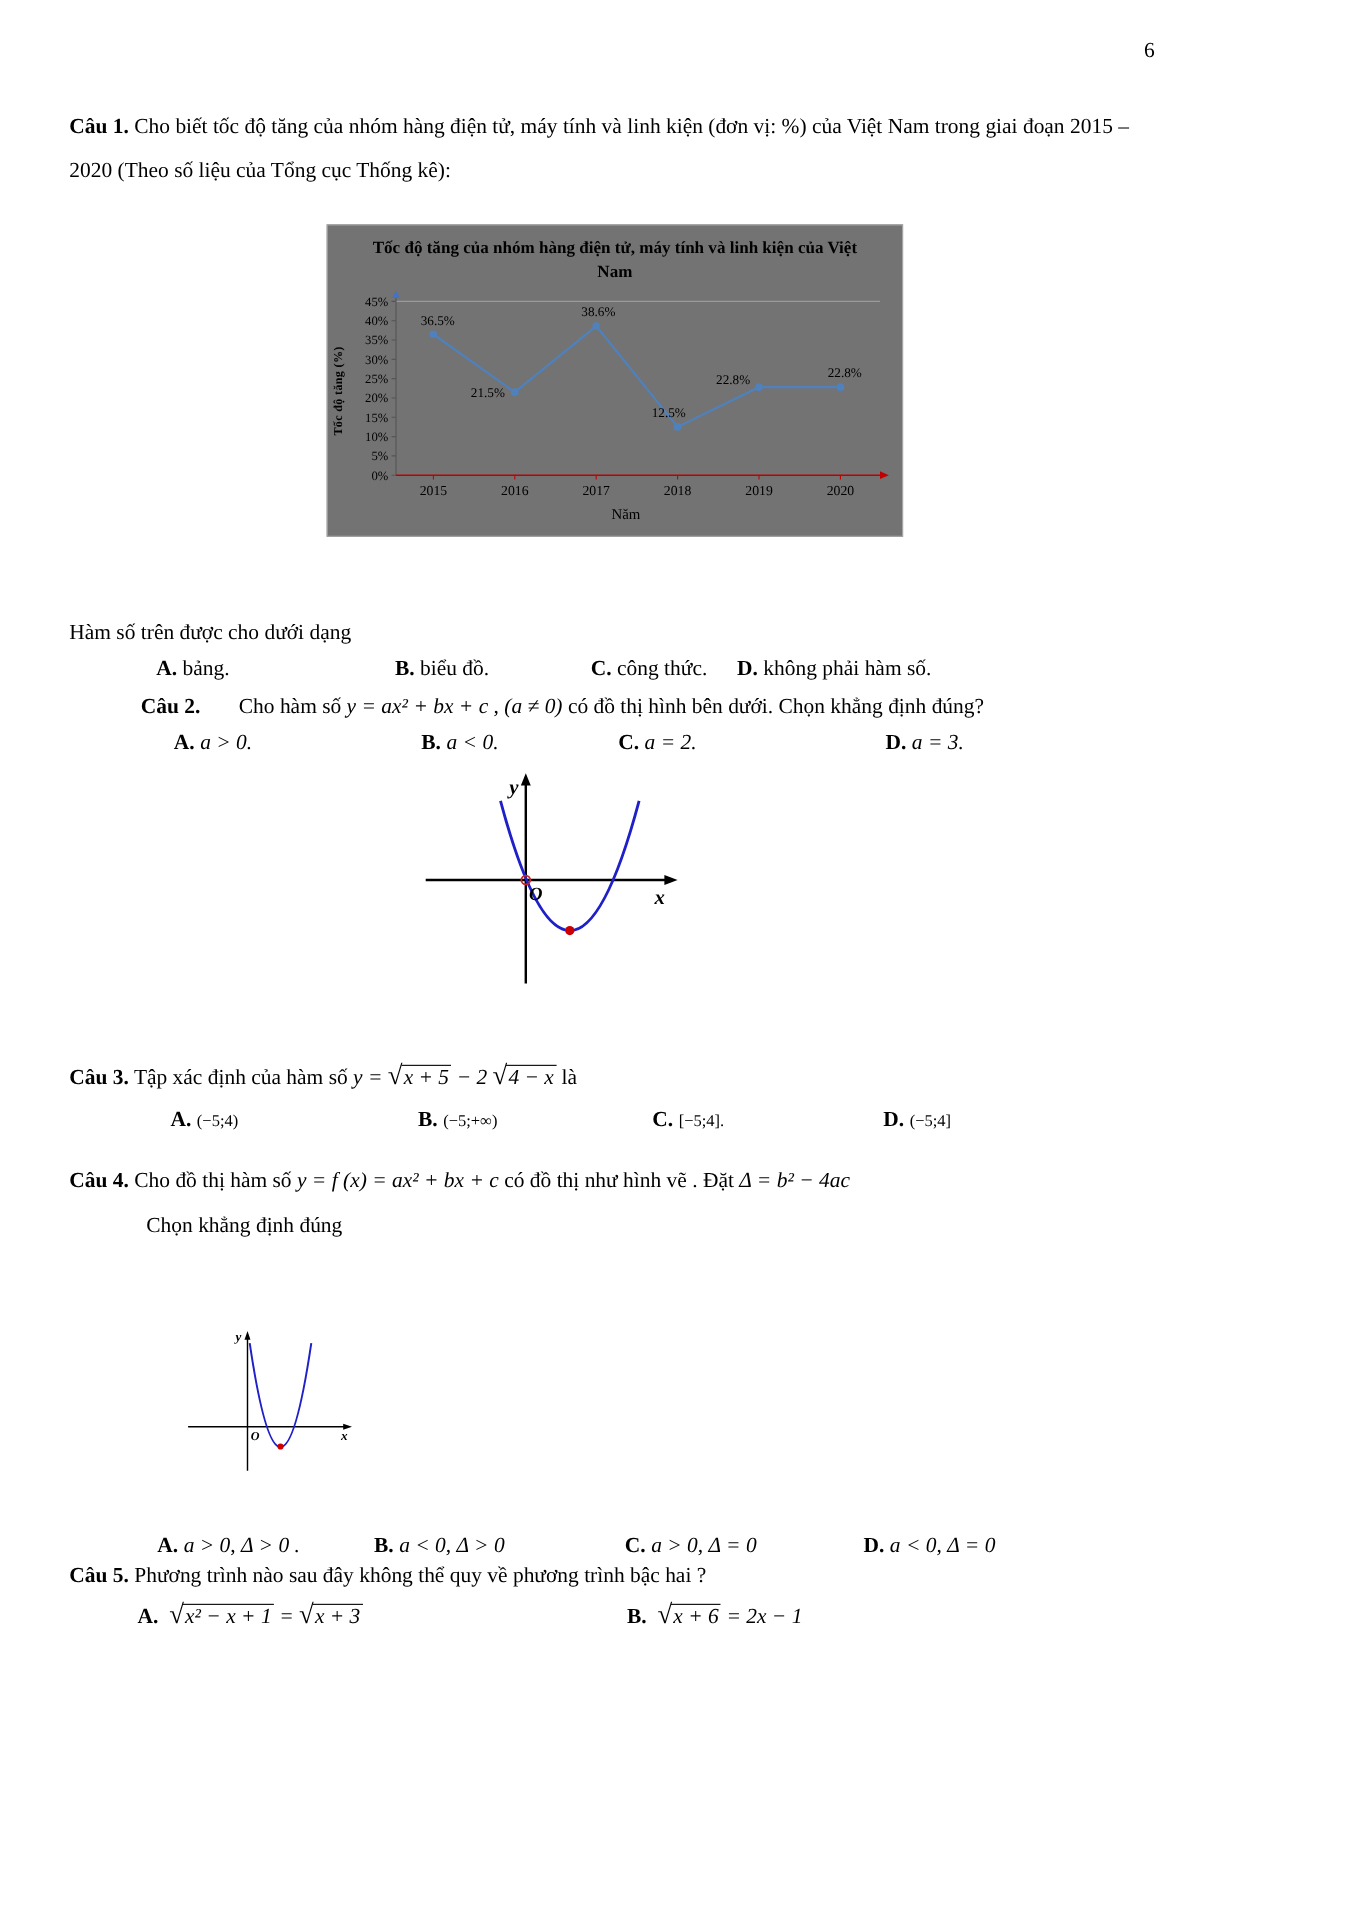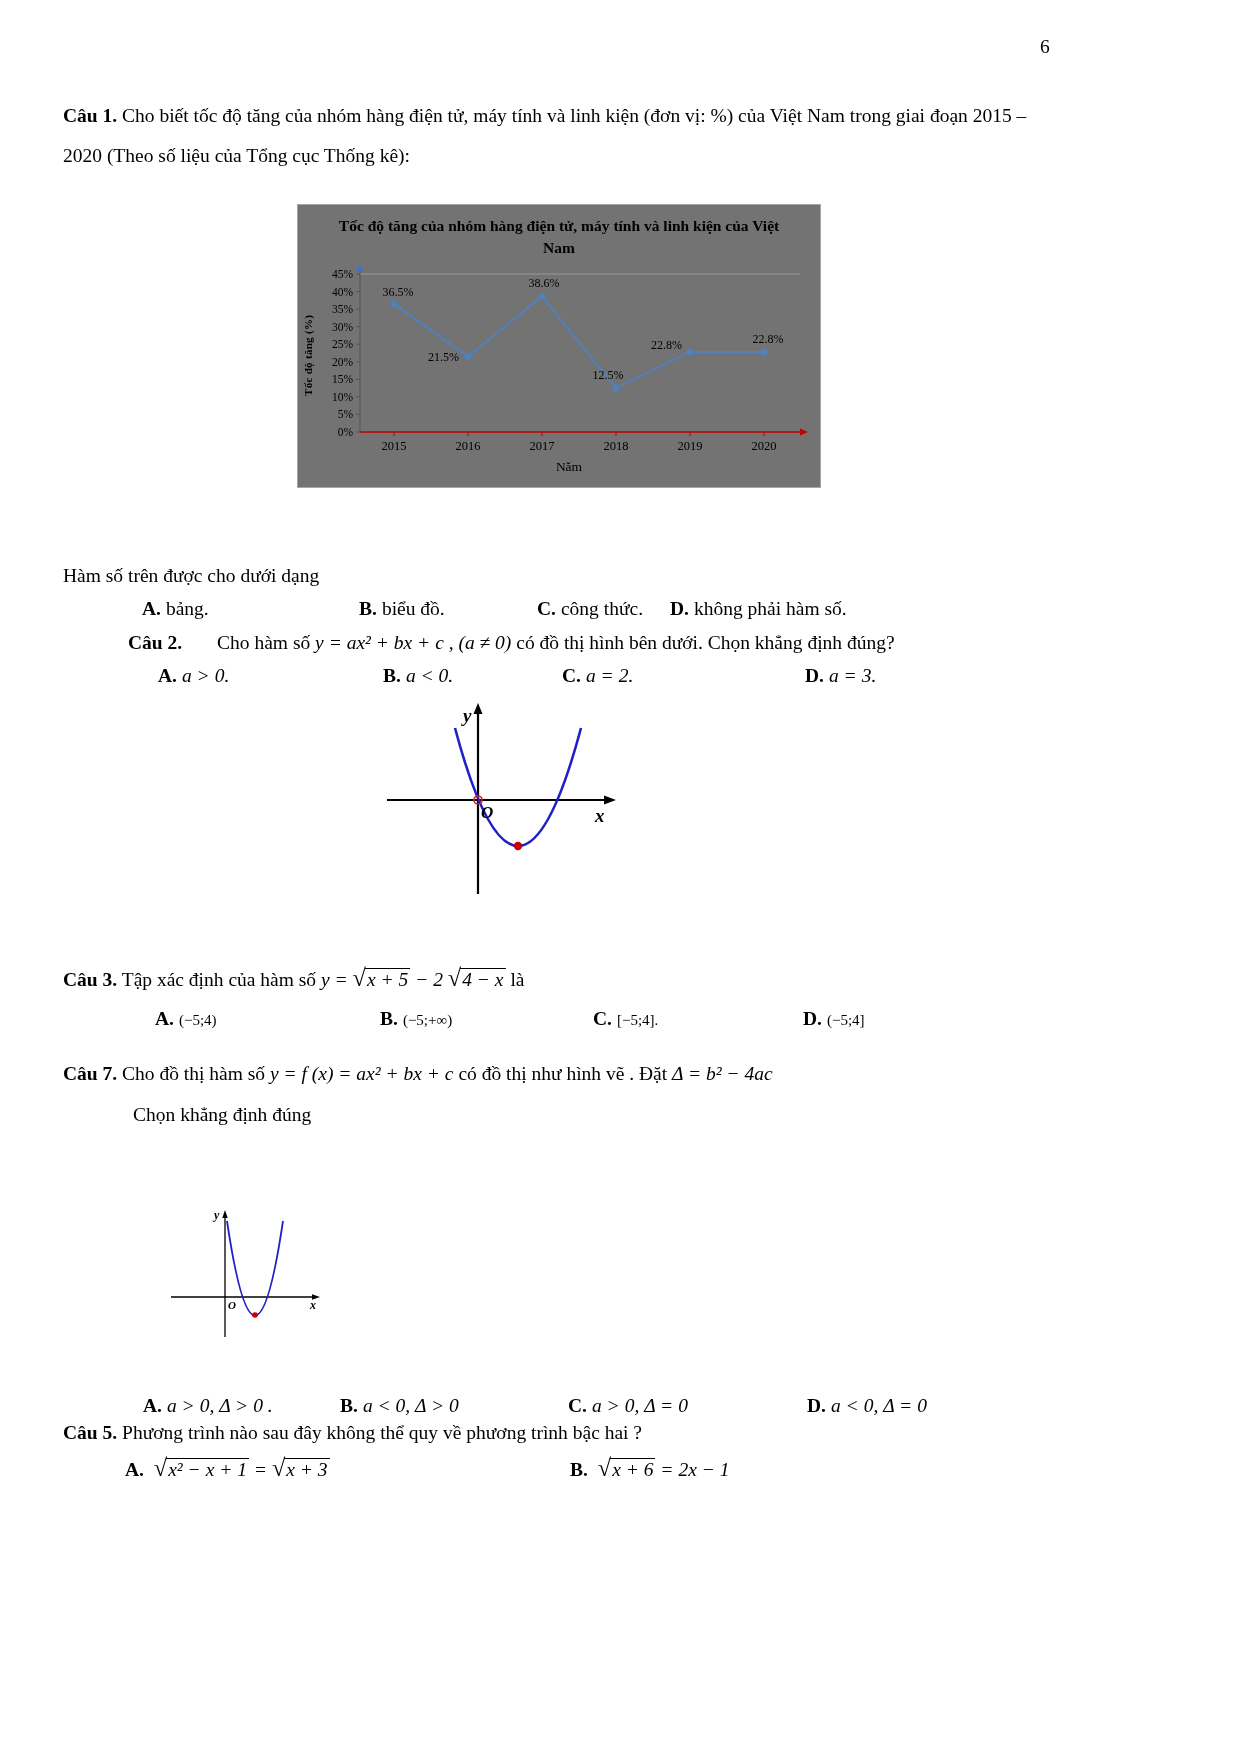--- a/index.html
+++ b/index.html
@@ -156,21 +156,21 @@
   </div>
 
   <div class="abs opt-row" style="top:1008px;">
     <span style="left:155px;"><span class="opt-label">A.</span><span class="bigval">(−5;4)</span></span>
     <span style="left:380px;"><span class="opt-label">B.</span><span class="bigval">(−5;+∞)</span></span>
     <span style="left:593px;"><span class="opt-label">C.</span><span class="bigval">[−5;4].</span></span>
     <span style="left:803px;"><span class="opt-label">D.</span><span class="bigval">(−5;4]</span></span>
   </div>
 
   <div class="abs qline" style="left:63px; top:1063px;">
-    <span class="bold">Câu 7.</span>
+    <span class="bold">Câu 4.</span>
     <span>Cho đồ thị hàm số</span>
     <span class="math">y = f (x) = ax² + bx + c</span>
     <span>có đồ thị như hình vẽ . Đặt</span>
     <span class="math">Δ = b² − 4ac</span>
   </div>
   <div class="abs" style="left:133px; top:1104px;">Chọn khẳng định đúng</div>
 
   <svg class="abs" style="left:163px; top:1205px;" width="175" height="145" viewBox="0 0 175 145">
     <line x1="8" y1="92" x2="150" y2="92" stroke="#000" stroke-width="1.3"></line>
     <path d="M149,89.3 L157,92 L149,94.7 Z" fill="#000"></path>
@@ -180,21 +180,21 @@
     <circle cx="92" cy="110" r="2.8" fill="#CC0000"></circle>
     <text x="51" y="14" font-size="12" class="graph-label">y</text>
     <text x="147" y="104" font-size="12" class="graph-label">x</text>
     <text x="65" y="104" font-size="11" class="graph-label">O</text>
   </svg>
 
   <div class="abs opt-row" style="top:1383px;margin-top:12px;">
     <span style="left:143px;"><span class="opt-label">A.</span><span class="math">a &gt; 0, Δ &gt; 0 .</span></span>
     <span style="left:340px;"><span class="opt-label">B.</span><span class="math">a &lt; 0, Δ &gt; 0</span></span>
     <span style="left:568px;"><span class="opt-label">C.</span><span class="math">a &gt; 0, Δ = 0</span></span>
-    <span style="left:807px;"><span class="opt-label">D.</span><span class="math">a &lt; 0, Δ = 0</span></span>
+    <span style="left:785px;"><span class="opt-label">D.</span><span class="math">a &lt; 0, Δ = 0</span></span>
   </div>
 
   <div class="abs qline" style="left:63px; top:1422px;">
     <span class="bold">Câu 5.</span>
     <span>Phương trình nào sau đây không thể quy về phương trình bậc hai ?</span>
   </div>
 
   <div class="abs opt-row" style="top:1456px;">
     <span style="left:125px;">
       <span class="opt-label">A.</span>

